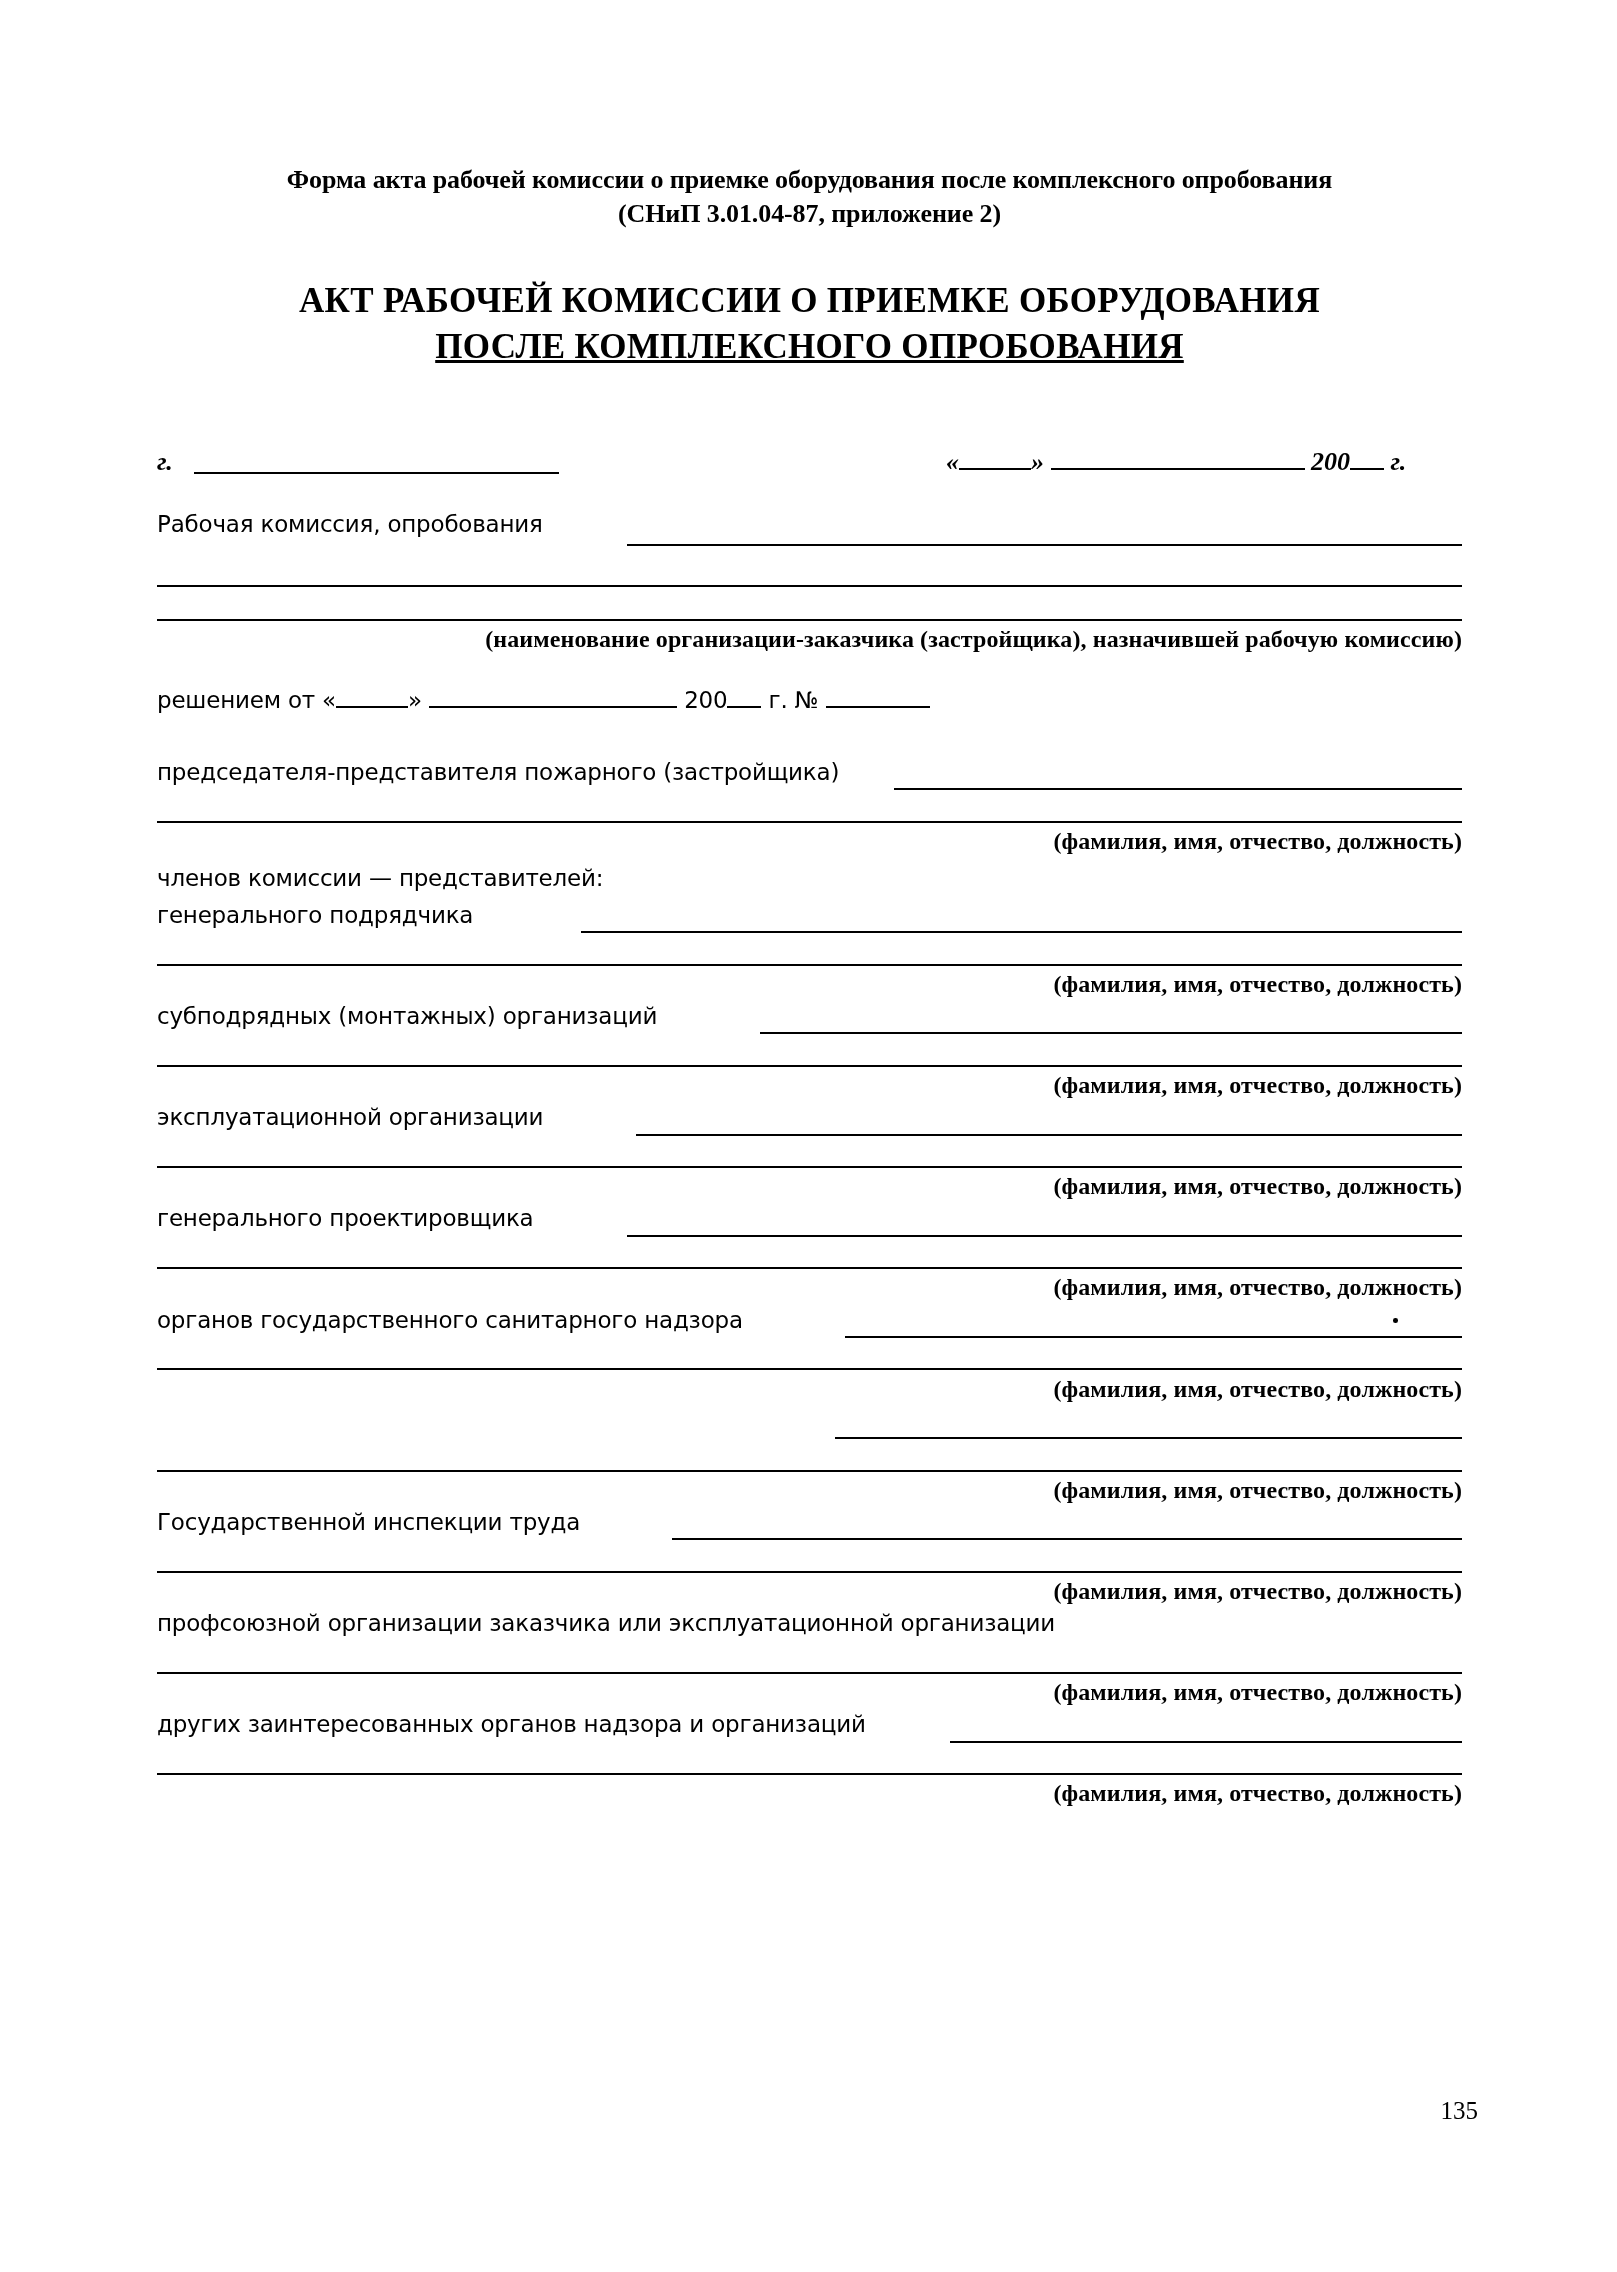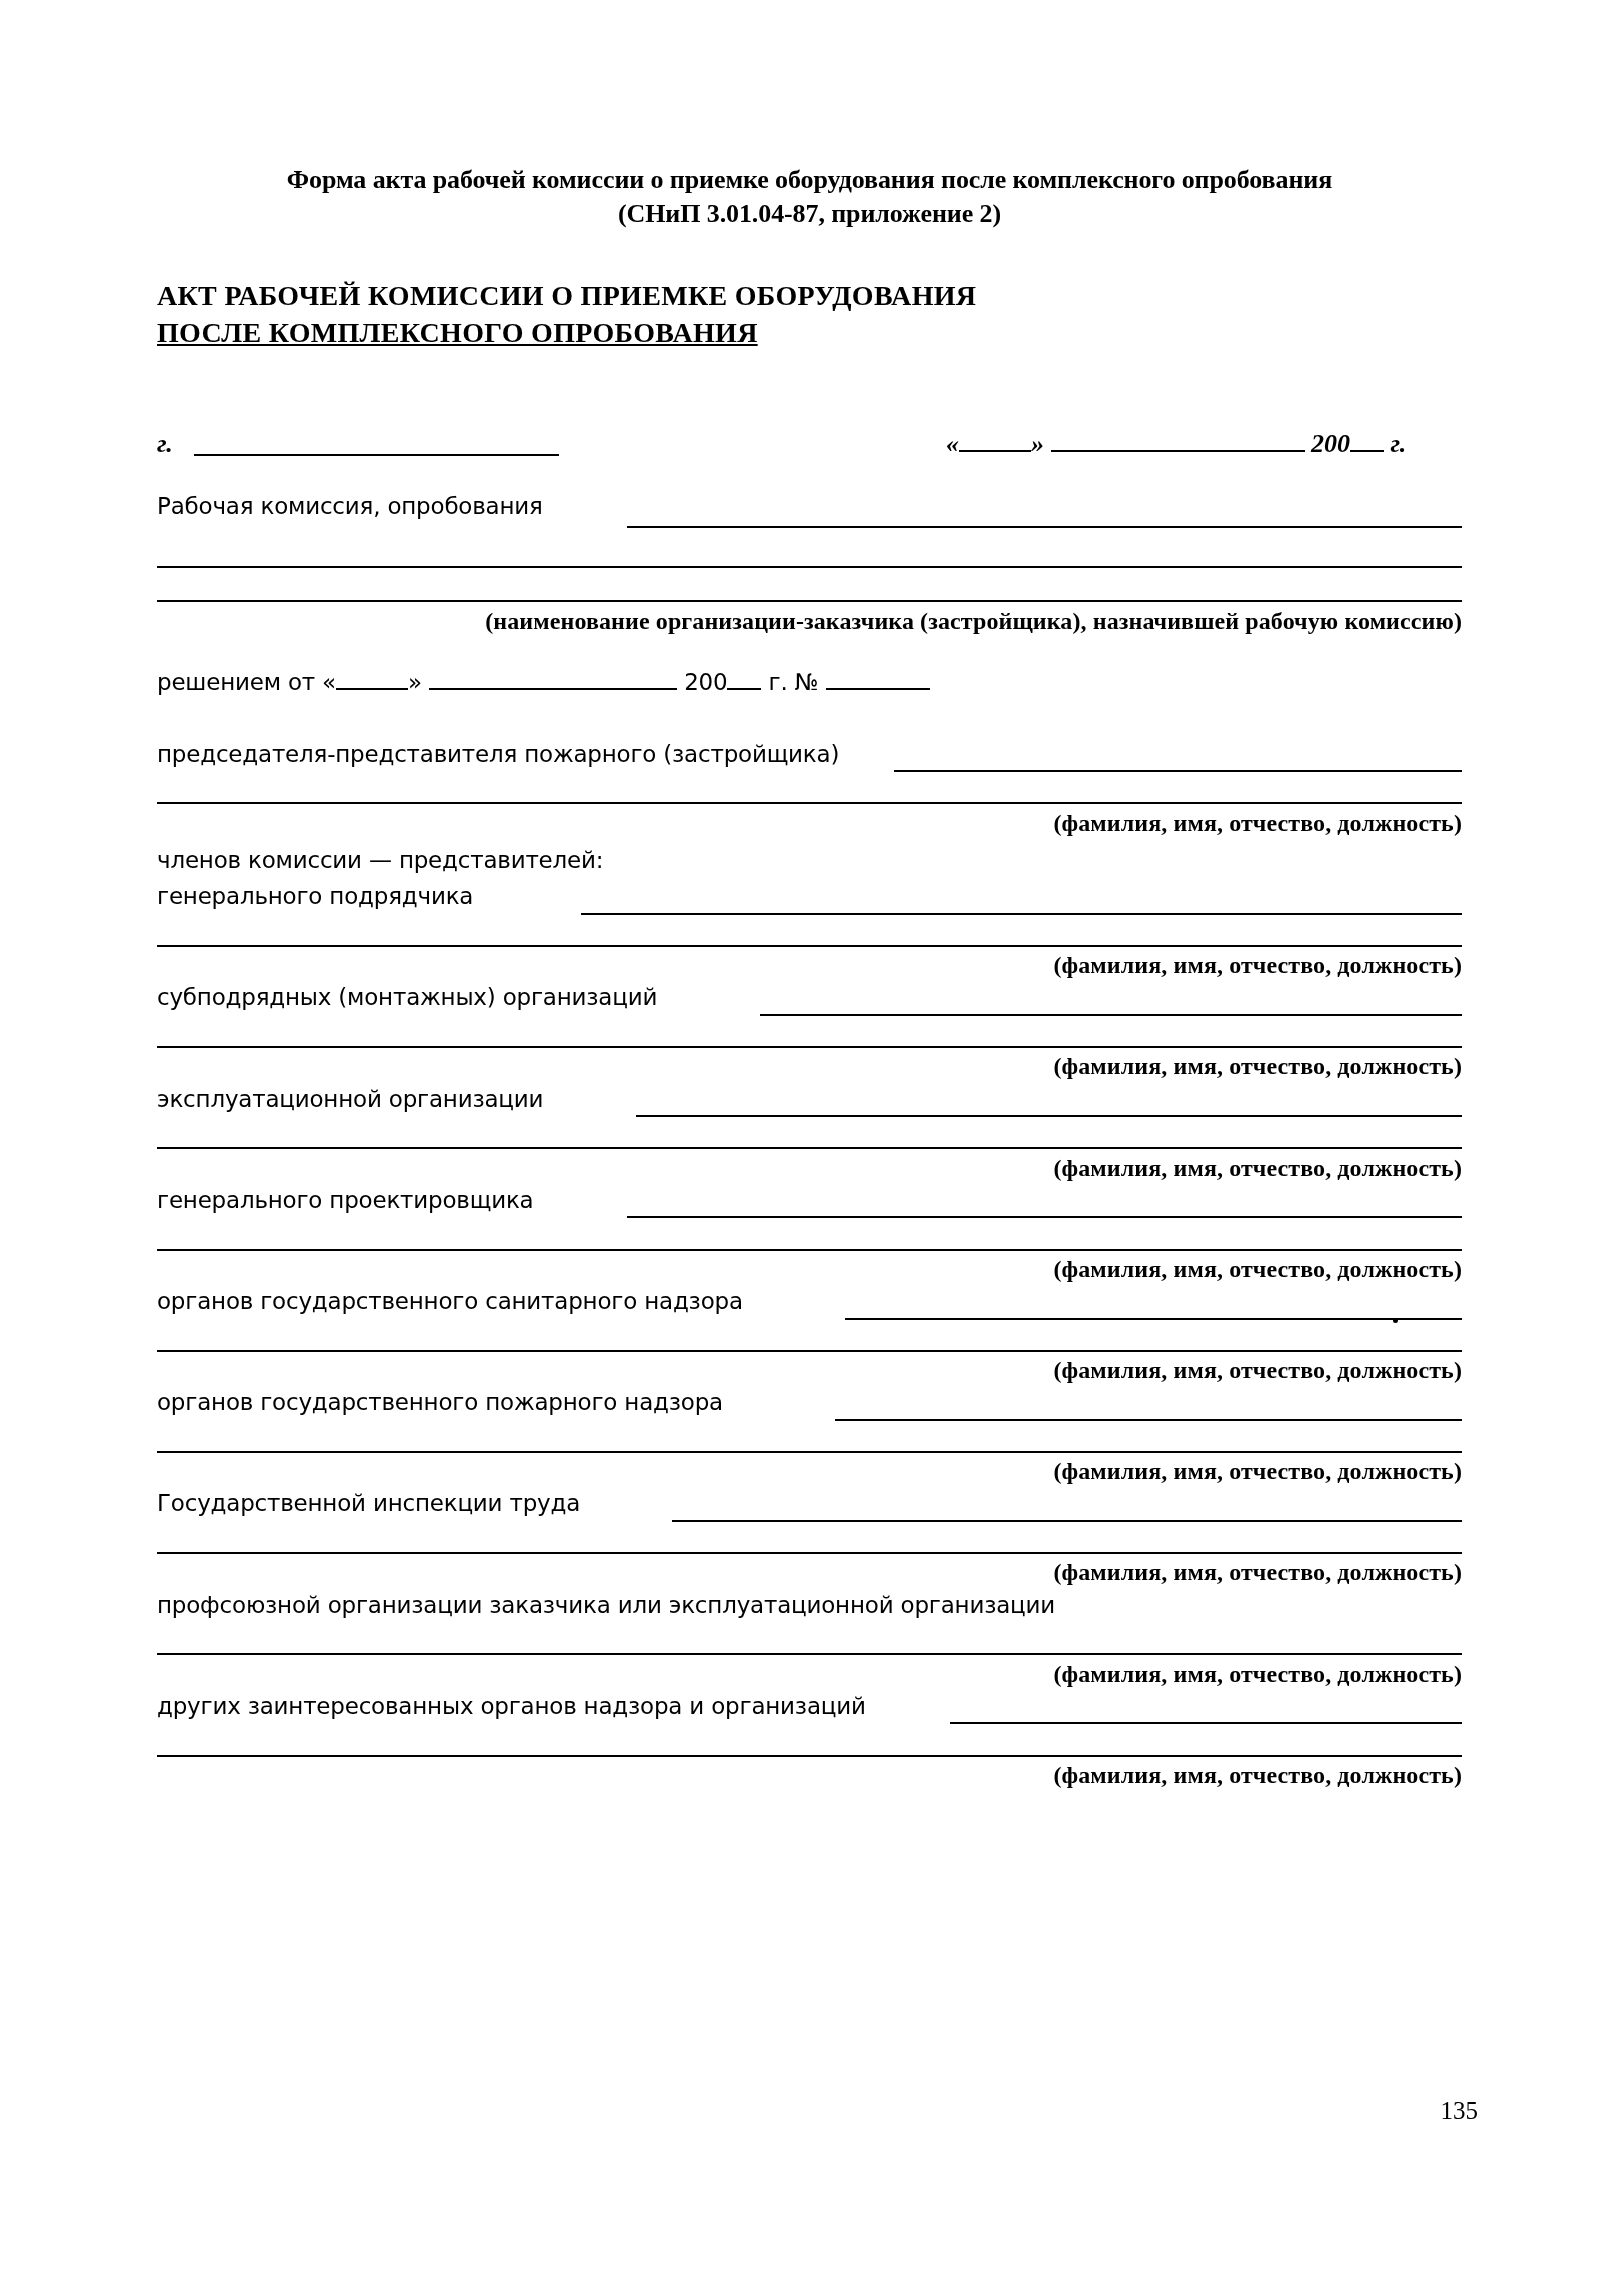--- a/index.html
+++ b/index.html
@@ -32,22 +32,23 @@
   .hdr-form {
     text-align: center;
     font-weight: bold;
     font-size: 26px;
     line-height: 1.30;
     letter-spacing: -0.1px;
   }
   .hdr-form .line2 { display: block; }
 
   .hdr-title {
+    text-align: center;
     font-weight: bold;
-    font-size: 28px;
+    font-size: 35px;
     line-height: 1.32;
     margin-top: 47px;
     letter-spacing: 0.3px;
   }
   .hdr-title .l2 { display: block; text-decoration: underline; }
 
   
   .rule {
     display: inline-block;
     border-bottom: 2px solid #000;
@@ -250,21 +251,20 @@
       <span class="lbl">органов государственного санитарного надзора</span>
       <span class="ln" style="left:688px; right:0; bottom:6.5px;"></span>
     </div>
     <div class="blankrule" style="height:31px">
       <span class="ln"></span>
     </div>
     <div class="caption">(фамилия, имя, отчество, должность)</div>
 
     <div style="height:5.2px"></div>
     <div class="labelrule" style="height:38px">
-      <span class="lbl">органов государственного пожарного надзора</span>
       <span class="ln" style="left:678px; right:0; bottom:6.5px;"></span>
     </div>
     <div class="blankrule" style="height:31px">
       <span class="ln"></span>
     </div>
     <div class="caption">(фамилия, имя, отчество, должность)</div>
 
     <div style="height:5.2px"></div>
     <div class="labelrule" style="height:38px">
       <span class="lbl">Государственной инспекции труда</span>

